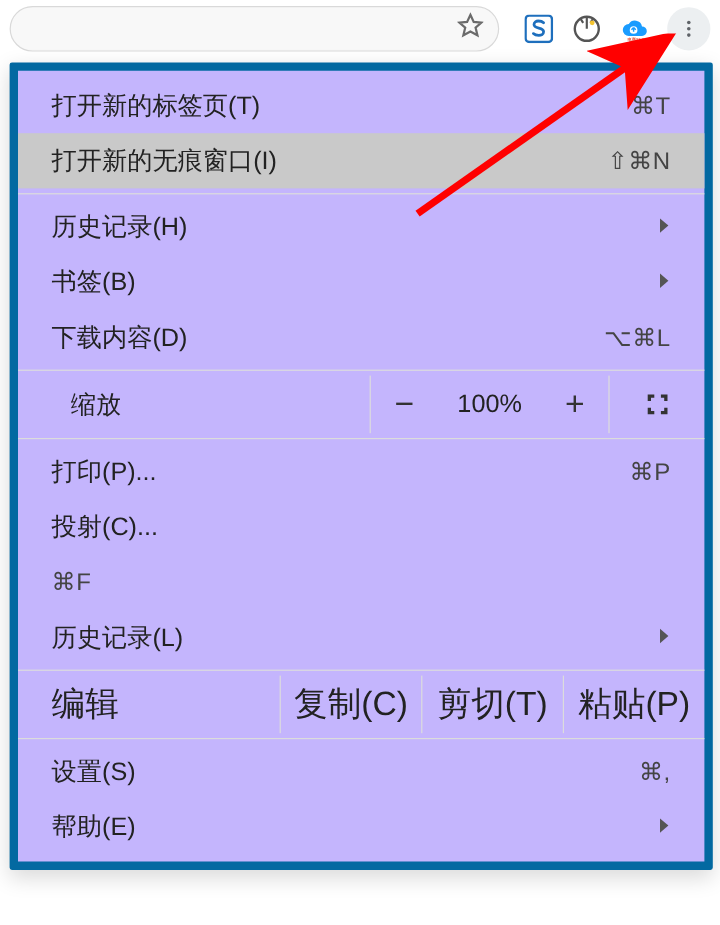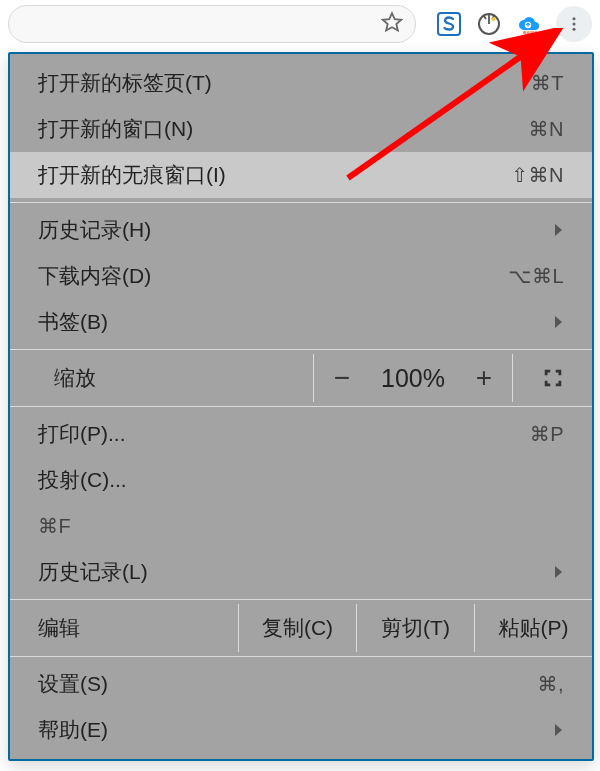--- a/index.html
+++ b/index.html
@@ -59,22 +59,22 @@
     pointer-events: none;
     z-index: 20;
   }
 
   
   .menu {
     position: absolute;
     top: 52px;
     left: 8px;
     right: 6px;
-    background: #a3a3a3;
-    border: 2px solid #0369a1;
+    background: #c4b5fd;
+    border: 7px solid #0369a1;
     border-radius: 2px;
     box-shadow: 0 6px 18px rgba(0,0,0,0.15);
     padding: 6px 0;
     z-index: 10;
   }
   .menu-item {
     display: flex;
     align-items: center;
     height: 46px;
     padding: 0 28px;
@@ -118,35 +118,35 @@
   .zoom-row .zoom-btn {
     width: 56px; height: 100%;
     display: flex; align-items: center; justify-content: center;
     font-size: 28px;
     color: #333;
     cursor: pointer;
   }
   .zoom-row .zoom-value {
     width: 86px; height: 100%;
     display: flex; align-items: center; justify-content: center;
-    font-size: 25px;
+    font-size: 21px;
   }
   .zoom-row .zoom-fs {
     width: 80px; height: 100%;
     border-left: 1px solid #dcdcdc;
     display: flex; align-items: center; justify-content: center;
     cursor: pointer;
   }
 
   
   .edit-row {
     display: flex;
     align-items: flex-end;
     height: 48px;
-    font-size: 21px;
+    font-size: 28px;
   }
   .edit-row .edit-label {
     padding-left: 28px;
     flex: 1;
     height: 100%;
     display: flex; align-items: center;
   }
   .edit-row .edit-btn {
     width: 118px; height: 100%;
     border-left: 1px solid #dcdcdc;
@@ -205,46 +205,42 @@
     <line x1="10" y1="150" x2="212" y2="8" stroke="#ff0000" stroke-width="6" marker-end="url(#ah)"></line>
   </svg>
 </div>
 
 <div class="menu">
 
   <div class="menu-item">
     <span class="label">打开新的标签页(T)</span>
     <span class="shortcut">⌘T</span>
   </div>
-  <div class="menu-item">
-    <span class="label">打开新的窗口(N)</span>
-    <span class="shortcut">⌘N</span>
-  </div>
   <div class="menu-item highlight">
     <span class="label">打开新的无痕窗口(I)</span>
     <span class="shortcut">⇧⌘N</span>
   </div>
 
   <div class="menu-separator"></div>
 
   <div class="menu-item">
     <span class="label">历史记录(H)</span>
     <span class="submenu-arrow"><svg viewBox="0 0 10 14">
           <path d="M1 1l7 6-7 6z"></path>
         </svg></span>
   </div>
   <div class="menu-item">
+    <span class="label">书签(B)</span>
+    <span class="submenu-arrow"><svg viewBox="0 0 10 14">
+          <path d="M1 1l7 6-7 6z"></path>
+        </svg></span>
+  </div>
+  <div class="menu-item">
     <span class="label">下载内容(D)</span>
     <span class="shortcut">⌥⌘L</span>
-  </div>
-  <div class="menu-item">
-    <span class="label">书签(B)</span>
-    <span class="submenu-arrow"><svg viewBox="0 0 10 14">
-          <path d="M1 1l7 6-7 6z"></path>
-        </svg></span>
   </div>
 
   <div class="menu-separator"></div>
 
   <div class="zoom-row">
     <span class="zoom-label">缩放</span>
     <span class="zoom-btn">−</span>
     <span class="zoom-value">100%</span>
     <span class="zoom-btn">+</span>
     <span class="zoom-fs">

